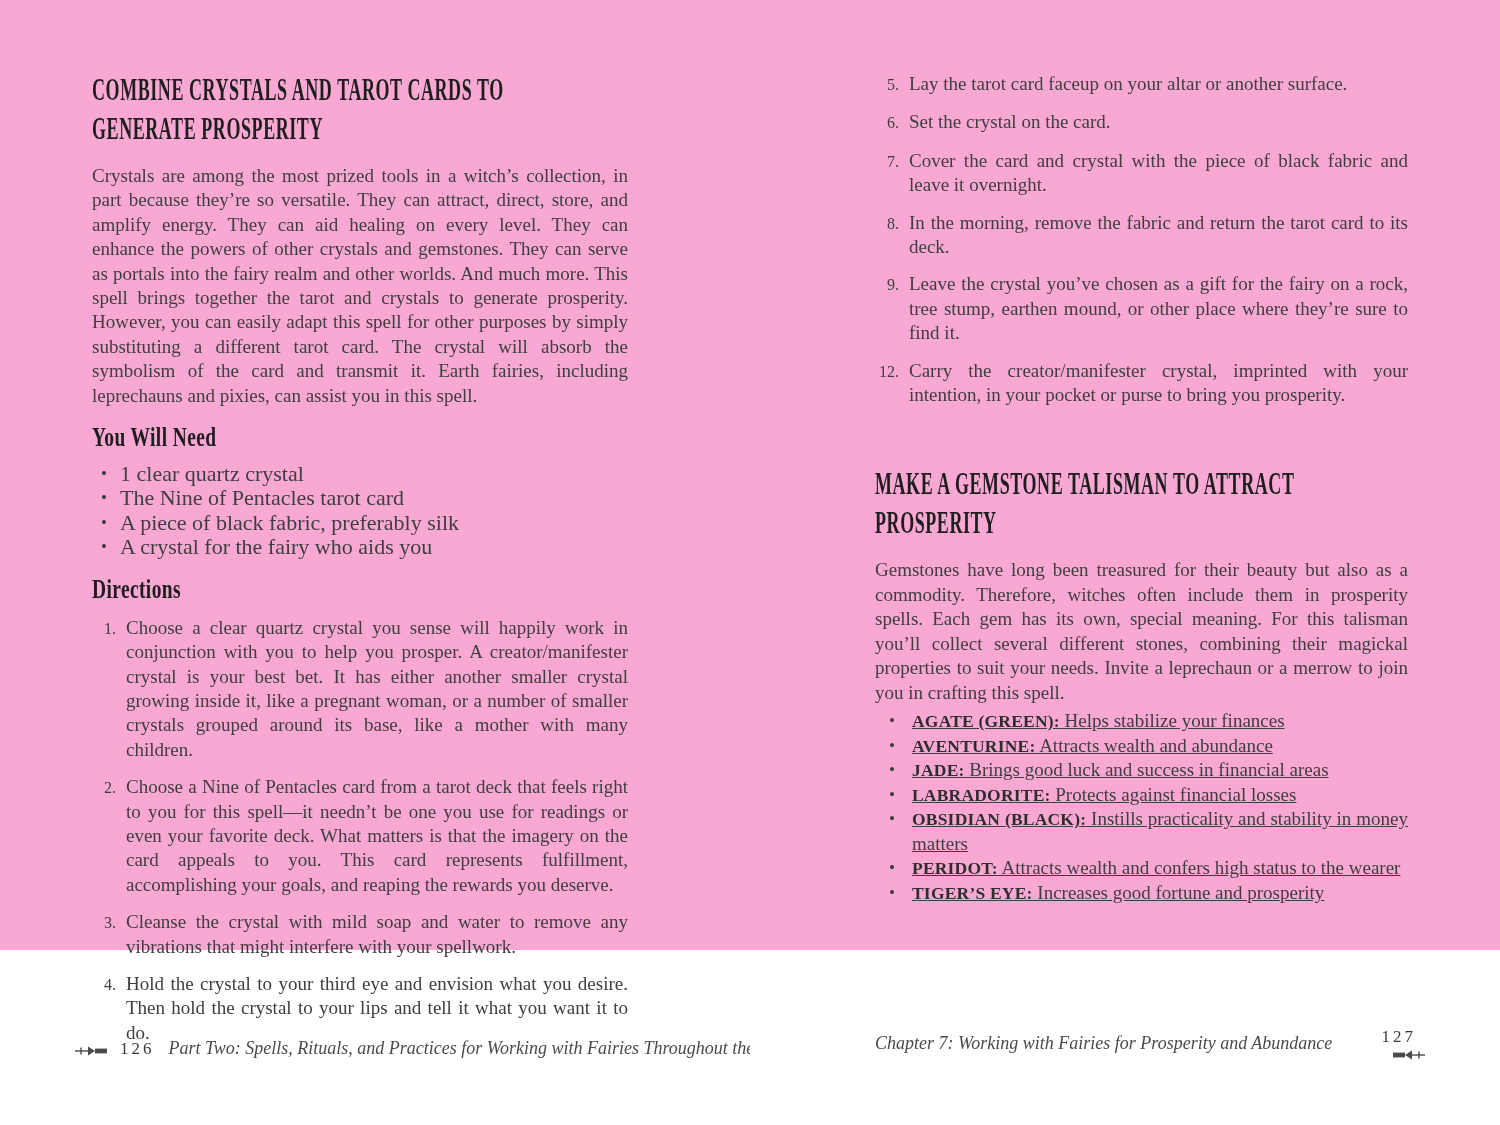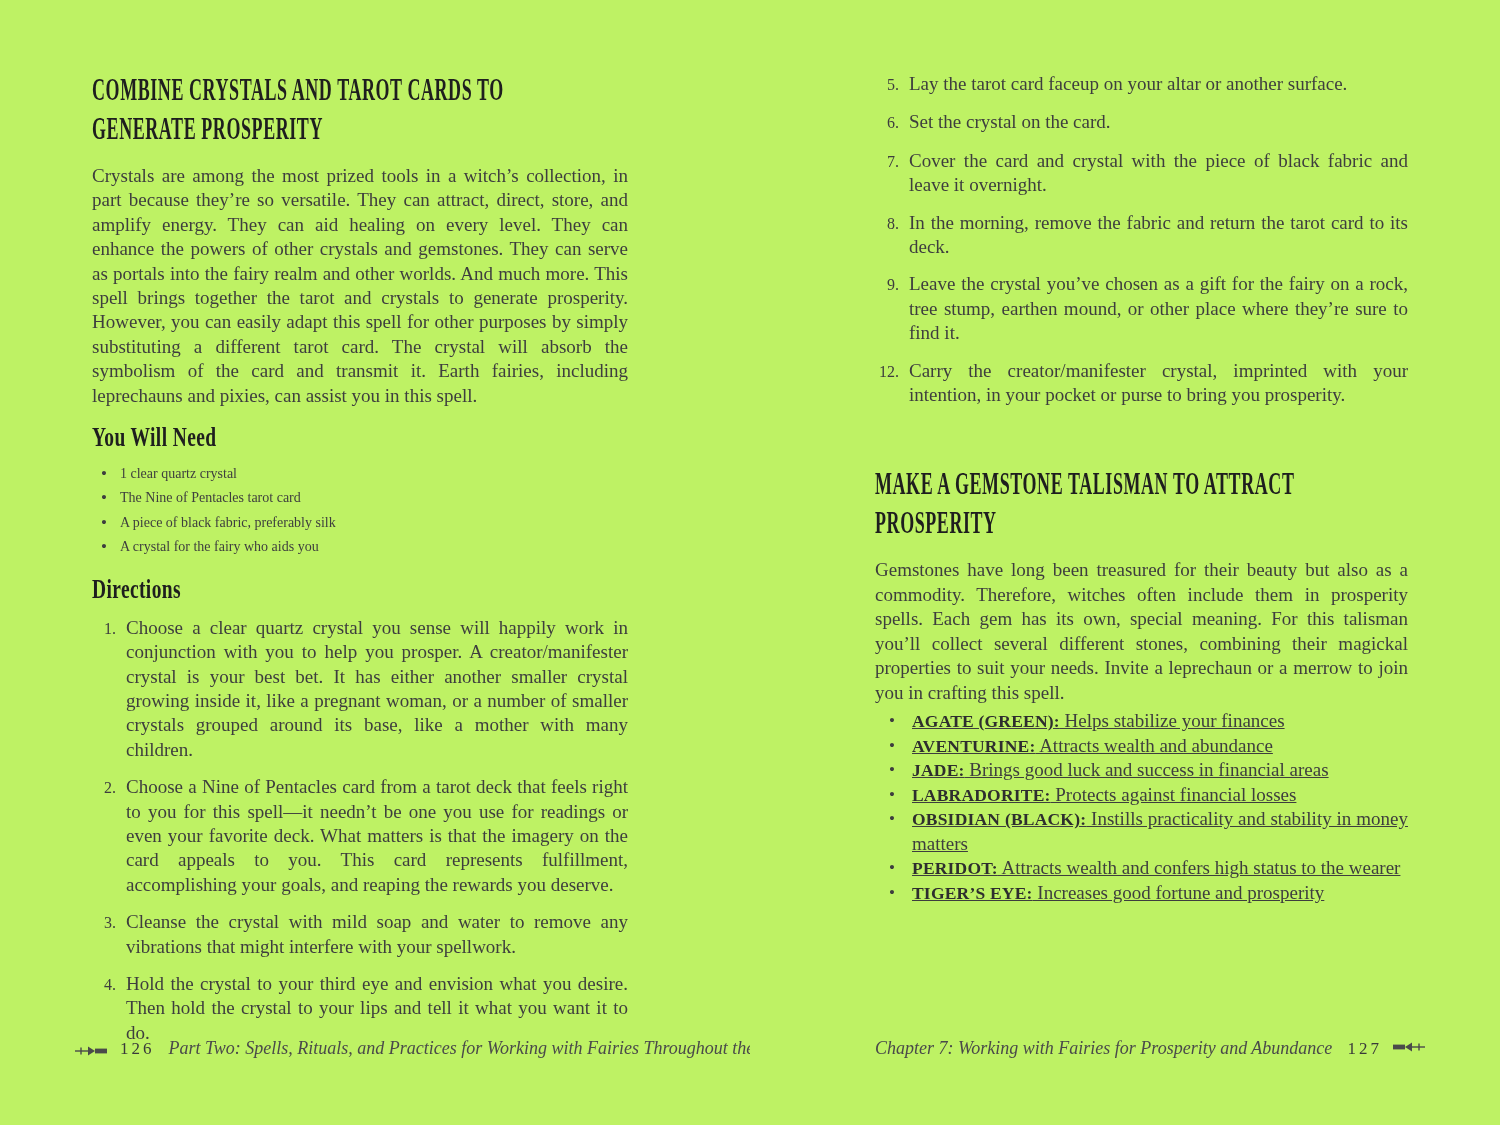--- a/index.html
+++ b/index.html
@@ -7,22 +7,22 @@
   body {
     width: 1500px;
     height: 1125px;
     font-family: "Liberation Serif", serif;
     color: #3e3e3e;
     overflow: hidden;
   }
   .spread {
     display: flex;
     width: 1500px;
-    height: 1125px;
-    background: #bef264;
+    height: 950px;
+    background: #f9a8d4;
   }
   .page {
     position: relative;
     width: 750px;
     height: 1125px;
     overflow: hidden;
   }
   .page-left  { padding: 70px 122px 0 92px; }
   .page-right { padding: 72px 92px 0 125px; }
 
@@ -60,21 +60,21 @@
     text-align: justify;
     color: #3e3e3e;
   }
   .intro { margin-bottom: 4px; }
 
   
   .supply-list { list-style: none; margin: 2px 0 6px 0; }
   .supply-list li {
     position: relative;
     padding-left: 28px;
-    font-size: 14px;
+    font-size: 22px;
     line-height: 24.4px;
   }
   .supply-list li::before {
     content: "\2022";
     position: absolute;
     left: 9px;
     top: 0;
     font-size: 17px;
     color: #3e3e3e;
   }
@@ -135,21 +135,21 @@
     white-space: nowrap;
   }
   .page-num {
     font-size: 17px;
     letter-spacing: 3px;
     color: #3a3a3a;
     white-space: nowrap;
   }
   .footer-left .page-num { margin: 0 14px 0 12px; }
   .footer-right .page-num { margin: 0 10px 0 14px; }
-  .footer-right-group { display: flex; align-items: flex-start; }
+  .footer-right-group { display: flex; align-items: flex-end; flex-direction: column; }
   .ornament { display: inline-block; width: 34px; height: 12px; }
 </style>
 </head>
 <body>
 
 <div class="spread">
 
   <div class="page page-left">
 
     <div class="page-title">

